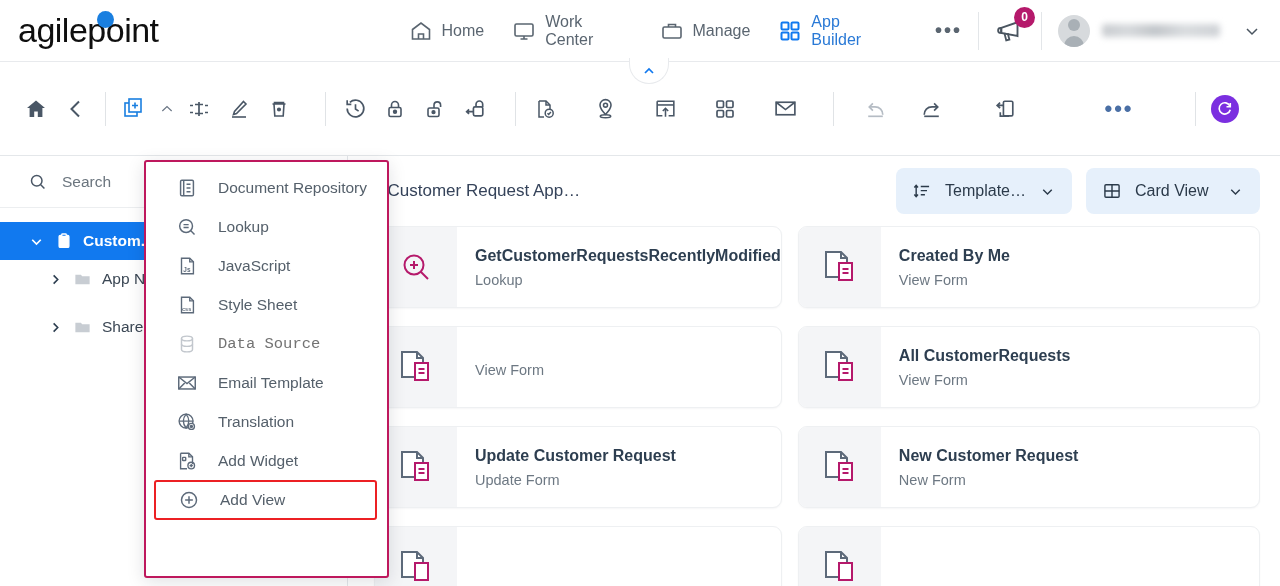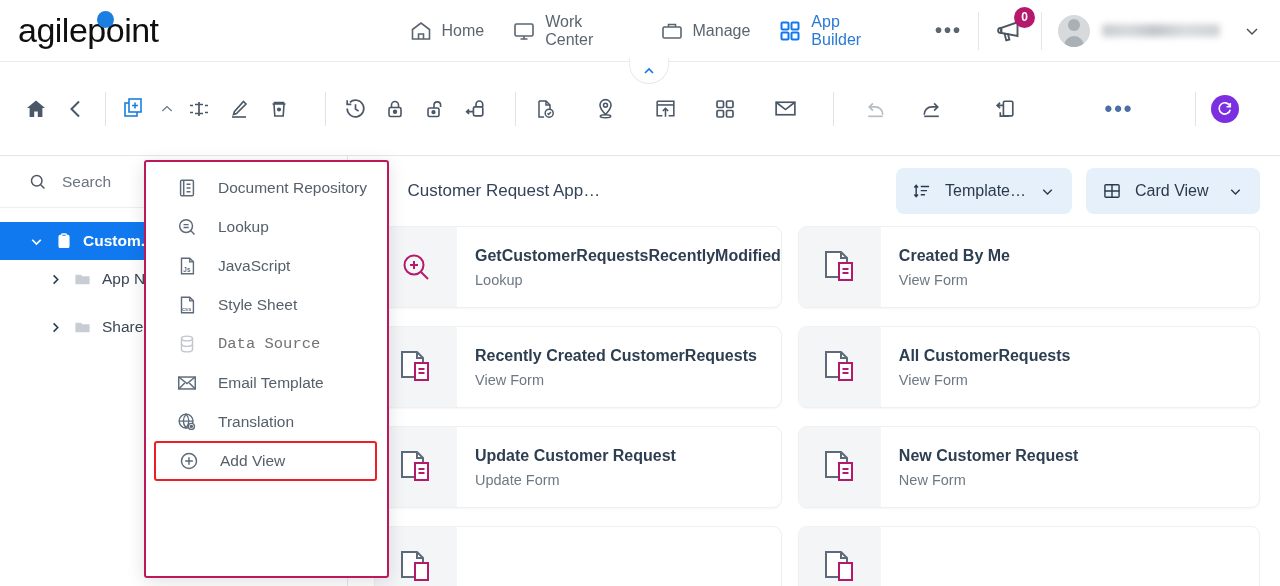--- a/index.html
+++ b/index.html
@@ -108,21 +108,21 @@
   .main {
     position: absolute; top: 156px; left: 348px; width: 932px; height: 430px;
     background: #fff;
   }
   .main-head {
     height: 70px; display: flex; align-items: center; padding: 0 20px 0 10px;
   }
   .crumbs { display: flex; align-items: center; gap: 8px; overflow: hidden;
             white-space: nowrap; }
   .crumb { font-size: 17px; color: #35435a; cursor: pointer; }
-  .crumb.trunc { color: #35435a; margin-left: 20px; }
+  .crumb.trunc { color: #35435a; }
   .crumb-sep { color: #9aa3ac; font-size: 15px; }
   .head-btns { margin-left: auto; display: flex; gap: 14px; }
   .pill {
     height: 46px; border-radius: 8px; background: #e6f0fb;
     display: flex; align-items: center; gap: 13px; padding: 0 16px;
     font-size: 16px; color: #2b3a4a; cursor: pointer; min-width: 174px;
   }
   .pill .pl-label { flex: 1; }
   .cards-area {
     position: relative; height: 360px; padding: 0 20px 0 26px;
@@ -510,21 +510,20 @@
         <div class="card">
           <div class="card-ic">
             <svg width="46" height="46" viewBox="0 0 46 46" fill="none">
               <path d="M9 8h15l6 6v19H9z" stroke="#5d6a7a" stroke-width="2" fill="#fff"></path>
               <path d="M24 8v6h6" stroke="#5d6a7a" stroke-width="2"></path>
               <path d="M22 19h13v17H22z" stroke="#b5196b" stroke-width="2" fill="#fff"></path>
               <path d="M25.5 25h6M25.5 29h6" stroke="#b5196b" stroke-width="1.8"></path>
             </svg>
           </div>
           <div class="card-txt">
-            <div class="card-title">Recently Created CustomerRequests</div>
             <div class="card-sub">View Form</div>
           </div>
         </div>
         <div class="card">
           <div class="card-ic">
             <svg width="46" height="46" viewBox="0 0 46 46" fill="none">
               <path d="M9 8h15l6 6v19H9z" stroke="#5d6a7a" stroke-width="2" fill="#fff"></path>
               <path d="M24 8v6h6" stroke="#5d6a7a" stroke-width="2"></path>
               <path d="M22 19h13v17H22z" stroke="#b5196b" stroke-width="2" fill="#fff"></path>
               <path d="M25.5 25h6M25.5 29h6" stroke="#b5196b" stroke-width="1.8"></path>
@@ -675,20 +674,33 @@
       <span>
         <svg width="22" height="22" viewBox="0 0 24 24" fill="none" stroke="#5d6a7a" stroke-width="1.5">
           <circle cx="11" cy="11" r="7.6"></circle>
             <path d="M3.4 11h15.2M11 3.4c2 2.4 3 5 3 7.6s-1 5.2-3 7.6c-2-2.4-3-5-3-7.6s1-5.2 3-7.6z"></path>
           <circle cx="16.8" cy="16.8" r="3.3" fill="#fff"></circle>
             <circle cx="16.8" cy="16.8" r="1.1" fill="#5d6a7a"></circle>
         </svg>
       </span>
       <span class="menu-label">Translation</span>
     </div>
+    <div class="menu-item">
+      <span>
+        <svg width="22" height="22" viewBox="0 0 24 24" fill="none" stroke="#5d6a7a" stroke-width="1.5">
+          <path d="M5 3.5h9l4 4v8"></path>
+            <path d="M5 3.5v17h7"></path>
+            <path d="M14 3.5v4h4"></path>
+          <rect x="7.2" y="8" width="3.4" height="3.4" rx="0.6"></rect>
+          <circle cx="16.6" cy="17" r="3.6"></circle>
+            <path d="M16.6 15.2v3.6M14.8 17h3.6"></path>
+        </svg>
+      </span>
+      <span class="menu-label">Add Widget</span>
+    </div>
     <div class="menu-item highlight">
       <span>
         <svg width="22" height="22" viewBox="0 0 24 24" fill="none" stroke="#5d6a7a" stroke-width="1.6">
           <circle cx="12" cy="12" r="8.2"></circle>
             <path d="M12 7.8v8.4M7.8 12h8.4"></path>
         </svg>
       </span>
       <span class="menu-label">Add View</span>
     </div>
   </div>

